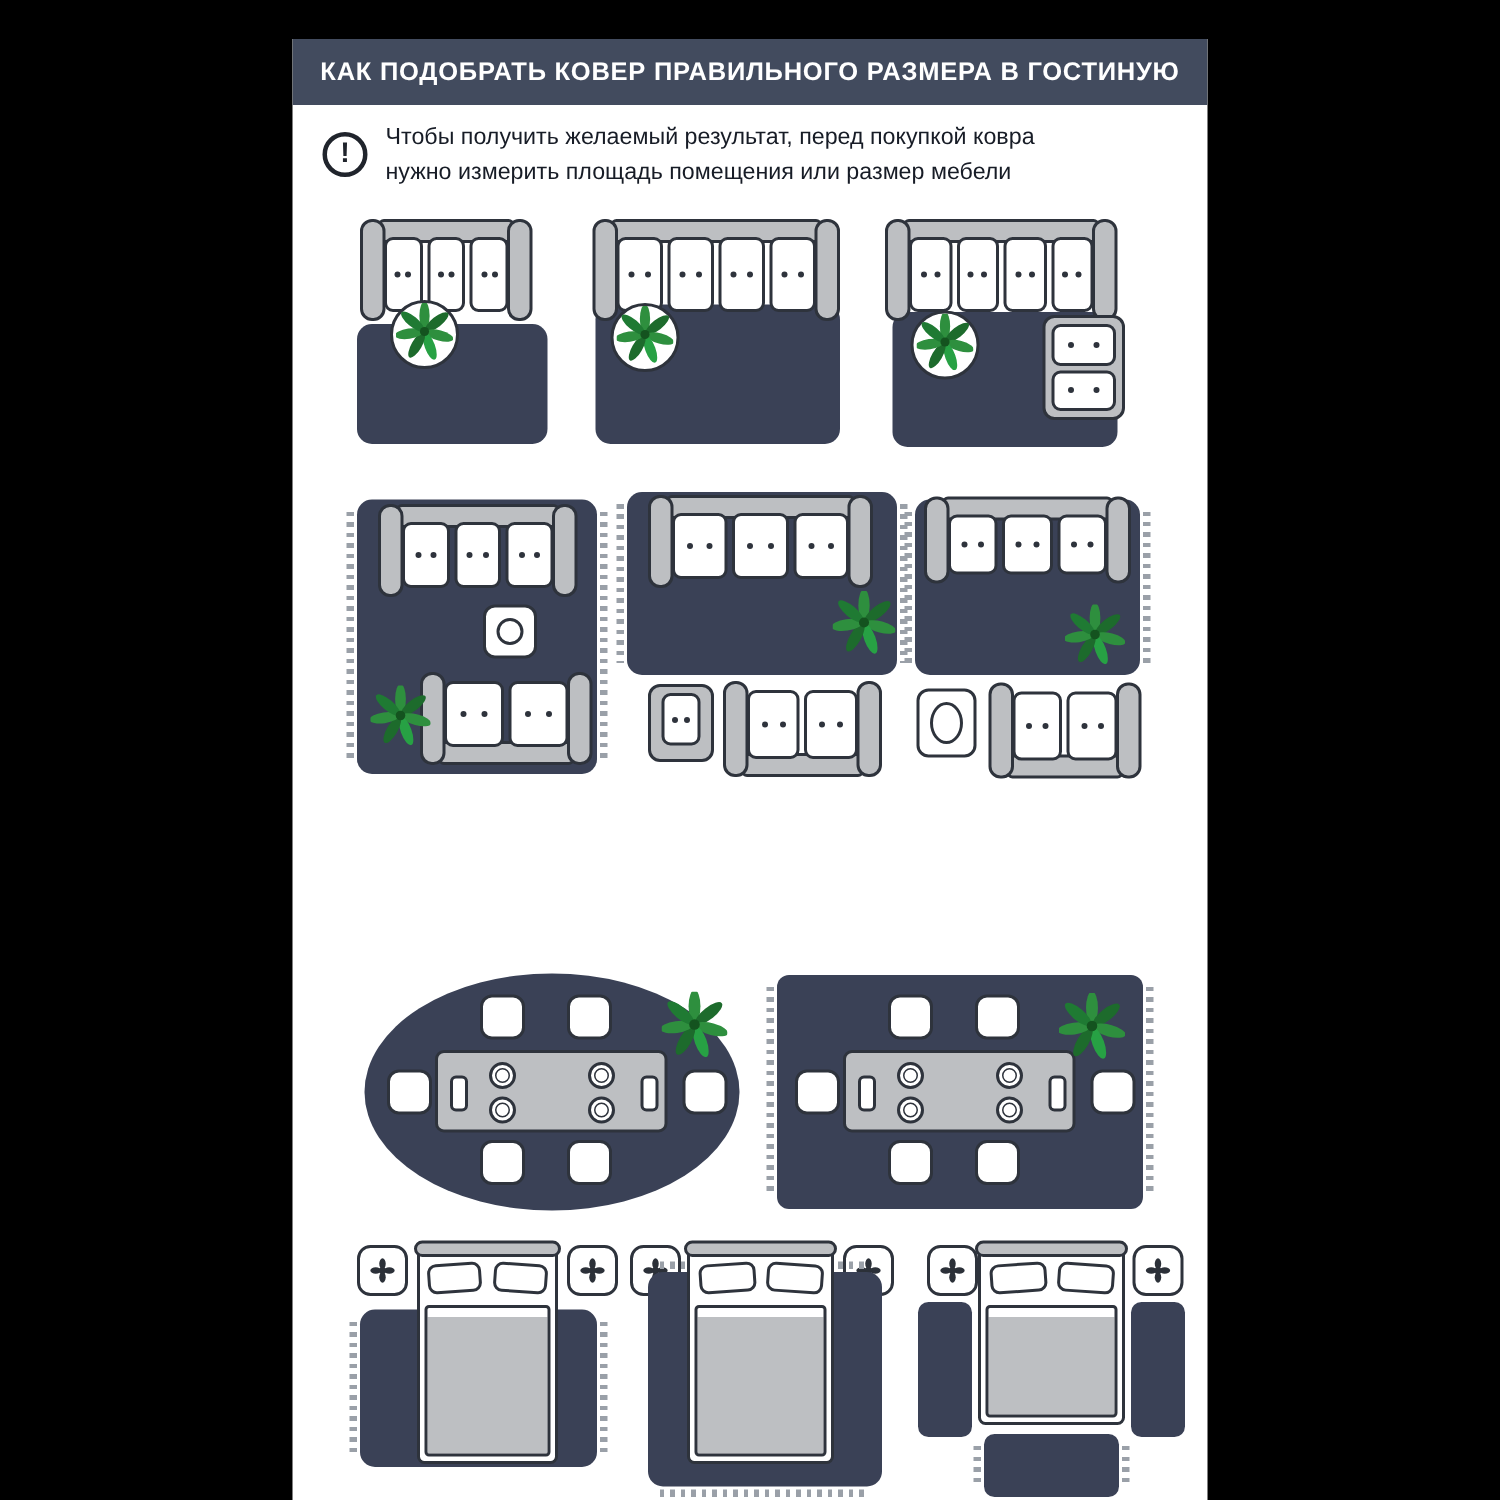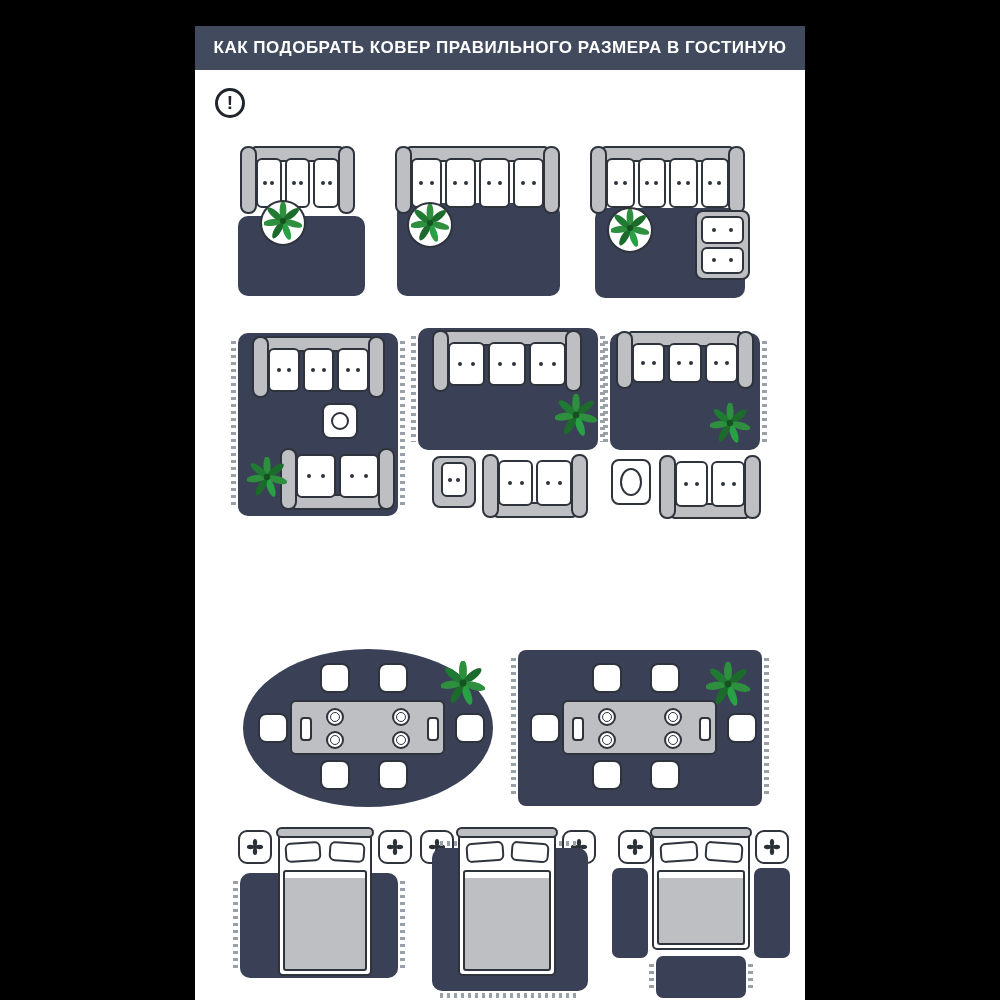--- a/index.html
+++ b/index.html
@@ -86,20 +86,24 @@
 <div class="panel">
 
   <div class="header one">
     <span>КАК ПОДОБРАТЬ КОВЕР ПРАВИЛЬНОГО РАЗМЕРА В ГОСТИНУЮ</span>
   </div>
 
   <div class="note">
     <div class="note-icon">
       <span>!</span>
     </div>
+    <div class="note-text">
+      <div>Чтобы получить желаемый результат, перед покупкой ковра</div>
+      <div>нужно измерить площадь помещения или размер мебели</div>
+    </div>
   </div>
 
   <div class="diagram" style="left:40px;top:118px;width:135px;height:160px;">
     <div class="rug" style="left:3px;top:72px;width:127px;height:80px;"></div>
     <div class="sofa" style="left:5px;top:2px;width:115px;height:68px;">
       <div class="back"></div>
       <div class="seats">
           <div class="seat"></div>
           <div class="seat"></div>
           <div class="seat"></div>

